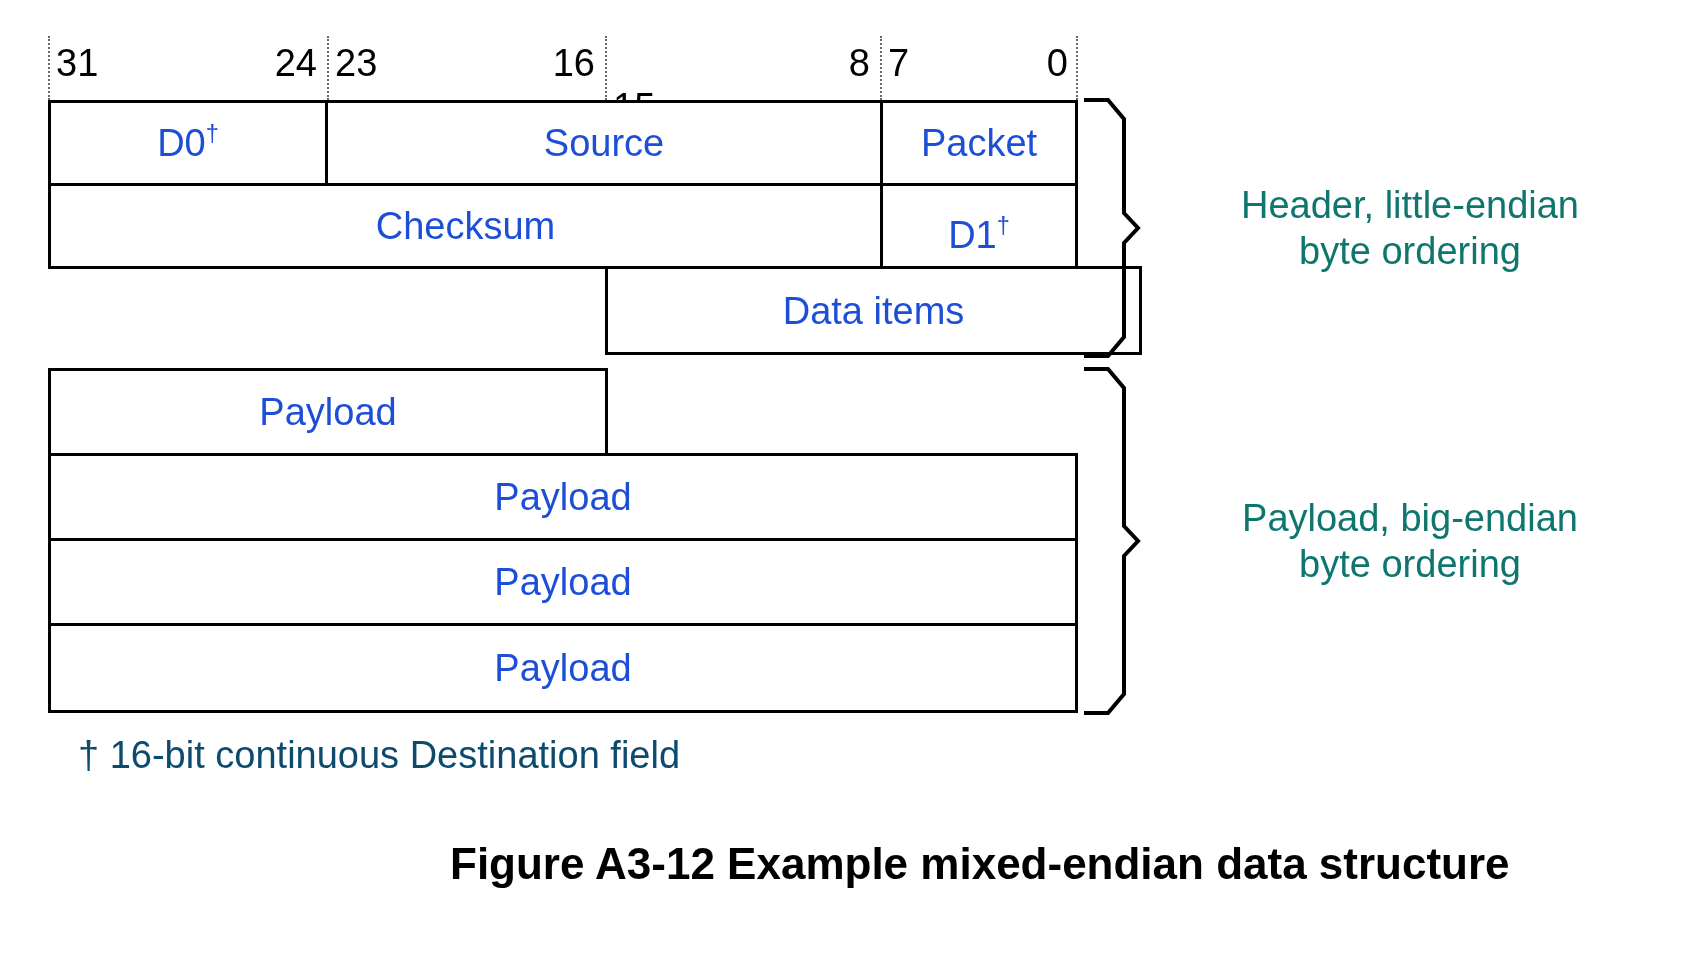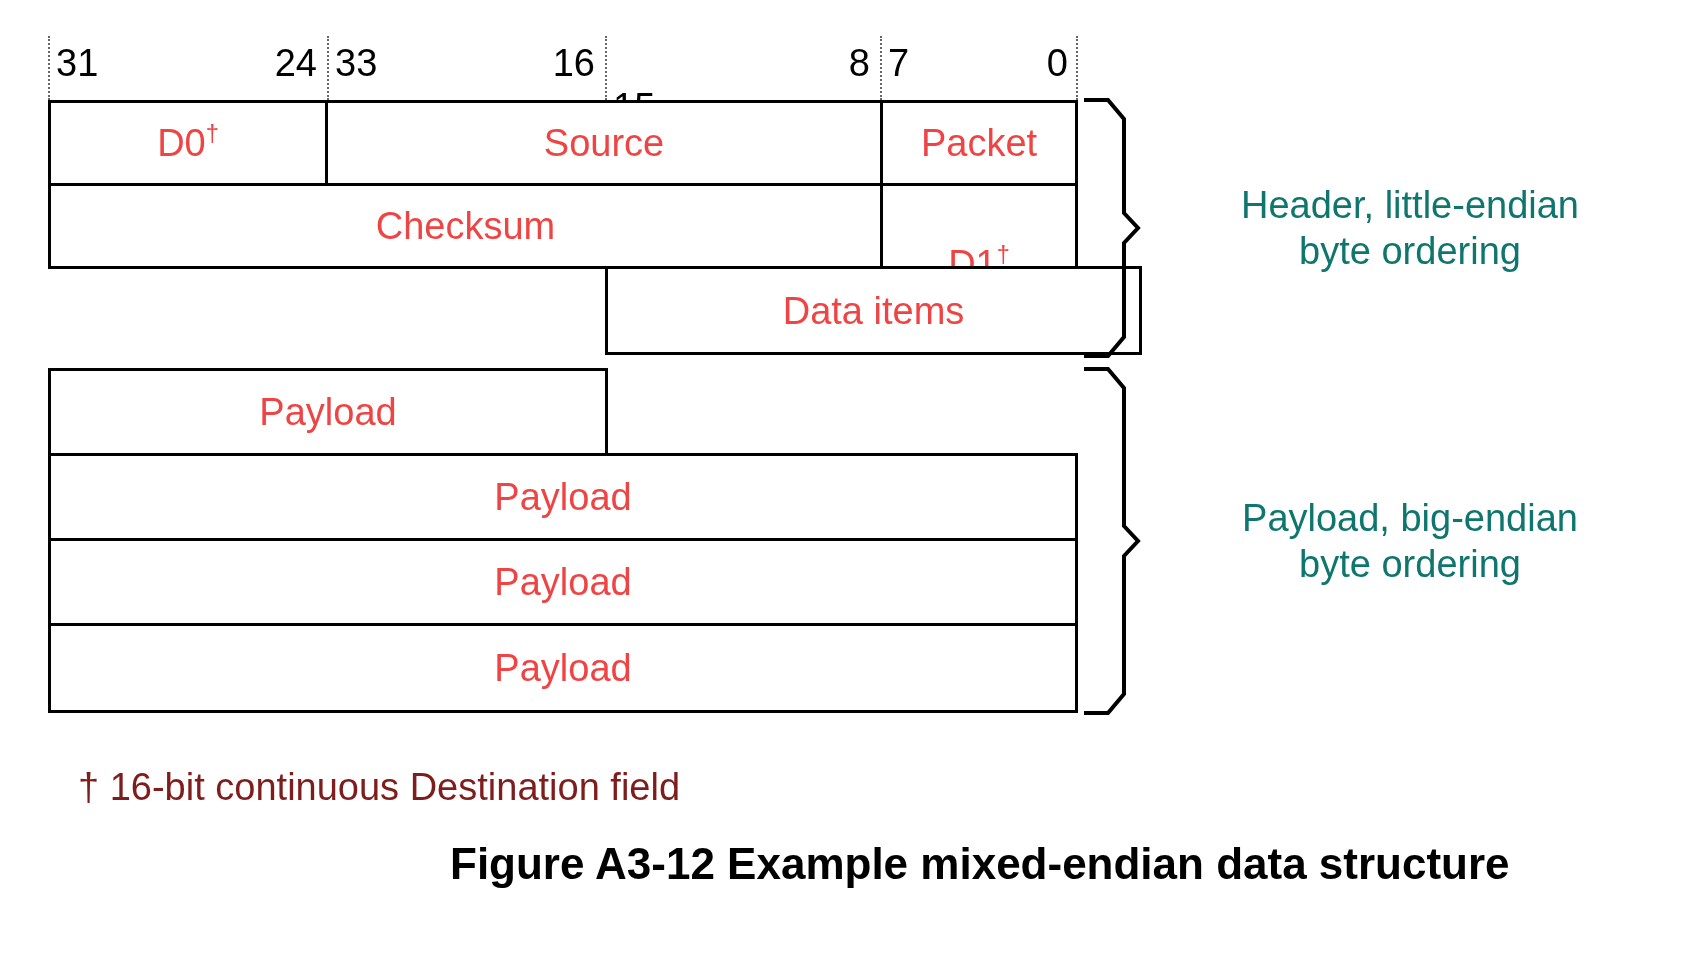--- a/index.html
+++ b/index.html
@@ -44,21 +44,21 @@
   .cell {
     position: absolute;
     box-sizing: border-box;
     border: 3px solid #000000;
     background: #ffffff;
     display: flex;
     align-items: center;
     justify-content: center;
     font-size: 38px;
     line-height: 1;
-    color: #ef4444;
+    color: #1d4ed8;
   }
   .cell .txt {
     position: relative;
     white-space: nowrap;
   }
   .cell sup {
     font-size: 0.62em;
     vertical-align: super;
     line-height: 0;
   }
@@ -76,42 +76,41 @@
     text-align: center;
     color: #0f766e;
     white-space: pre-line;
   }
 
   
   .footnote {
     position: absolute;
     font-size: 38px;
     line-height: 44px;
-    color: #7f1d1d;
+    color: #0c4a6e;
     white-space: nowrap;
-    margin-top: 32px;
   }
   .caption {
     position: absolute;
     font-size: 44px;
     line-height: 52px;
     font-weight: bold;
     color: #000000;
     white-space: nowrap;
   }
 </style>
 </head>
 <body>
 
 <div id="figure-root">
 
   <div id="bit-ruler">
       <div class="bit-label left" style="top: 44px; left: 56px;">31</div>
       <div class="bit-label right" style="top: 44px; left: 217px; width: 100px;">24</div>
-      <div class="bit-label left" style="top: 44px; left: 335px;">33</div>
+      <div class="bit-label left" style="top: 44px; left: 335px;">23</div>
       <div class="bit-label right" style="top: 44px; left: 495px; width: 100px;">16</div>
       <div class="bit-label left" style="top: 44px; left: 613px; margin-top: 44px;">15</div>
       <div class="bit-label right" style="top: 44px; left: 770px; width: 100px;">8</div>
       <div class="bit-label left" style="top: 44px; left: 888px;">7</div>
       <div class="bit-label right" style="top: 44px; left: 968px; width: 100px;">0</div>
     </div>
 
   <div class="guide" style="left:327px; top:36px; height:64px;"></div>
   <div class="guide" style="left:605px; top:36px; height:64px;"></div>
   <div class="guide" style="left:880px; top:36px; height:64px;"></div>
@@ -127,21 +126,21 @@
   </div>
 
   <div class="cell" style="left:880px; top:100px; width:198px; height:86px;">
     <span class="txt"><span>Packet</span><sup></sup></span>
   </div>
 
   <div class="cell" style="left:48px; top:183px; width:835px; height:86px;">
     <span class="txt"><span>Checksum</span><sup></sup></span>
   </div>
 
-  <div class="cell" style="left:880px; top:183px; width:198px; height:103px;align-items:flex-end;">
+  <div class="cell" style="left:880px; top:183px; width:198px; height:103px;">
     <span class="txt"><span>D1</span><sup>†</sup></span>
   </div>
 
   <div class="cell" style="left:605px; top:266px; width:537px; height:89px;">
     <span class="txt"><span>Data items</span><sup></sup></span>
   </div>
 
   <div class="cell" style="left:48px; top:368px; width:560px; height:88px;">
     <span class="txt"><span>Payload</span><sup></sup></span>
   </div>

